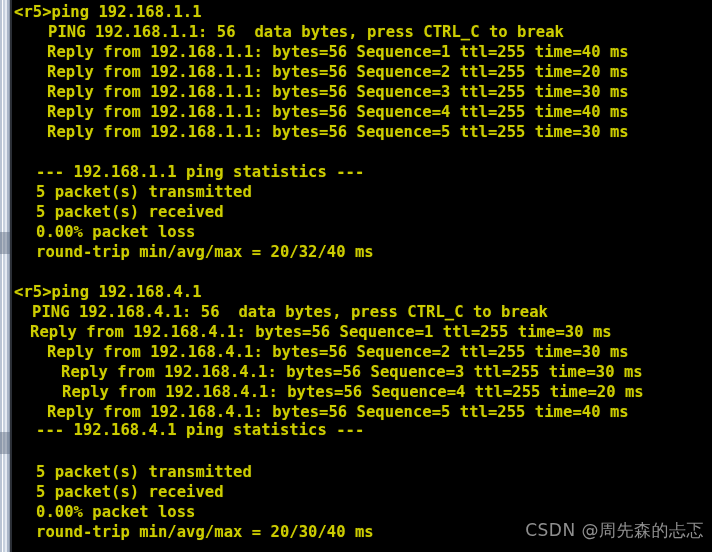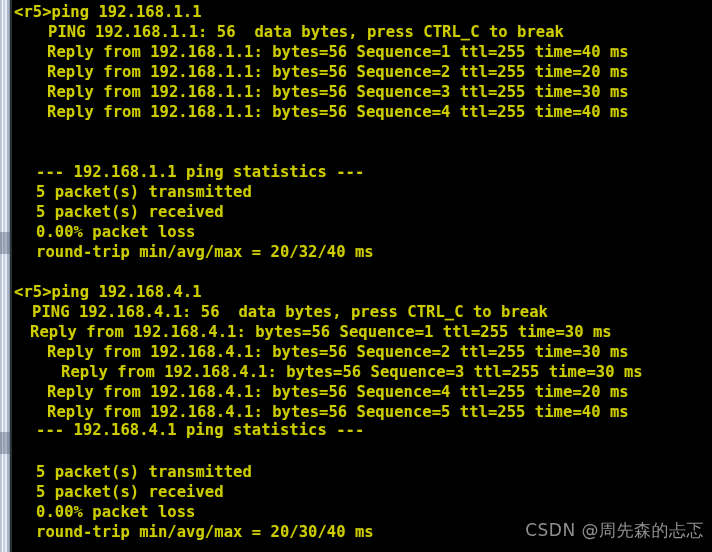--- a/index.html
+++ b/index.html
@@ -98,33 +98,34 @@
   <div class="frame-left-seg" style="top:232px;height:22px;"></div>
   <div class="frame-left-seg" style="top:432px;height:22px;"></div>
 
   <div class="terminal" id="terminal-output">
       <div class="line" style="top: 2px; padding-left: 2px; text-align: center;">&lt;r5&gt;ping 192.168.1.1</div>
       <div class="line" style="top: 22px; padding-left: 36px;">PING 192.168.1.1: 56  data bytes, press CTRL_C to break</div>
       <div class="line" style="top: 42px; padding-left: 35px;">Reply from 192.168.1.1: bytes=56 Sequence=1 ttl=255 time=40 ms</div>
       <div class="line" style="top: 62px; padding-left: 35px; text-align: center;">Reply from 192.168.1.1: bytes=56 Sequence=2 ttl=255 time=20 ms</div>
       <div class="line" style="top: 82px; padding-left: 35px;">Reply from 192.168.1.1: bytes=56 Sequence=3 ttl=255 time=30 ms</div>
       <div class="line" style="top: 102px; padding-left: 35px;">Reply from 192.168.1.1: bytes=56 Sequence=4 ttl=255 time=40 ms</div>
+      <div class="line" style="top: 122px; padding-left: 35px;">Reply from 192.168.1.1: bytes=56 Sequence=5 ttl=255 time=30 ms</div>
       <div class="line" style="top: 142px; padding-left: 2px;"></div>
       <div class="line" style="top: 162px; padding-left: 24px;">--- 192.168.1.1 ping statistics ---</div>
       <div class="line" style="top: 182px; padding-left: 24px;">5 packet(s) transmitted</div>
       <div class="line" style="top: 202px; padding-left: 24px;">5 packet(s) received</div>
       <div class="line" style="top: 222px; padding-left: 24px;">0.00% packet loss</div>
       <div class="line" style="top: 242px; padding-left: 24px;">round-trip min/avg/max = 20/32/40 ms</div>
       <div class="line" style="top: 262px; padding-left: 2px;"></div>
       <div class="line" style="top: 282px; padding-left: 2px;">&lt;r5&gt;ping 192.168.4.1</div>
       <div class="line" style="top: 302px; padding-left: 20px;">PING 192.168.4.1: 56  data bytes, press CTRL_C to break</div>
       <div class="line" style="top: 322px; padding-left: 18px;">Reply from 192.168.4.1: bytes=56 Sequence=1 ttl=255 time=30 ms</div>
       <div class="line" style="top: 342px; padding-left: 35px;">Reply from 192.168.4.1: bytes=56 Sequence=2 ttl=255 time=30 ms</div>
       <div class="line" style="top: 362px; padding-left: 49px;">Reply from 192.168.4.1: bytes=56 Sequence=3 ttl=255 time=30 ms</div>
-      <div class="line" style="top: 382px; padding-left: 35px;">Reply from 192.168.4.1: bytes=56 Sequence=4 ttl=255 time=20 ms</div>
+      <div class="line" style="top: 382px; padding-left: 50px;">Reply from 192.168.4.1: bytes=56 Sequence=4 ttl=255 time=20 ms</div>
       <div class="line" style="top: 402px; padding-left: 35px;">Reply from 192.168.4.1: bytes=56 Sequence=5 ttl=255 time=40 ms</div>
       <div class="line" style="top: 422px; padding-left: 2px;"></div>
       <div class="line" style="top: 420px; padding-left: 24px;">--- 192.168.4.1 ping statistics ---</div>
       <div class="line" style="top: 462px; padding-left: 24px;">5 packet(s) transmitted</div>
       <div class="line" style="top: 482px; padding-left: 24px;">5 packet(s) received</div>
       <div class="line" style="top: 502px; padding-left: 24px;">0.00% packet loss</div>
       <div class="line" style="top: 522px; padding-left: 24px;">round-trip min/avg/max = 20/30/40 ms</div>
     </div>
 
   <div class="watermark">CSDN @周先森的忐忑</div>

